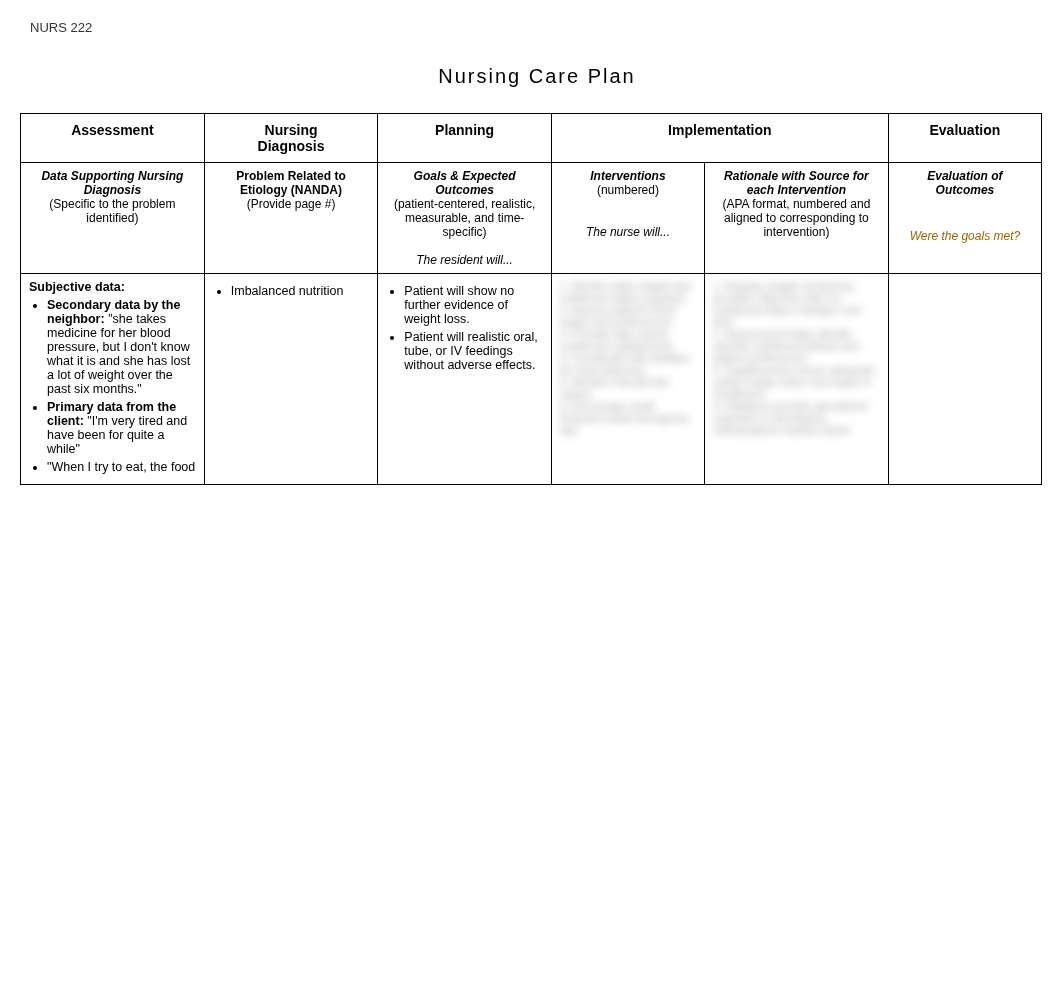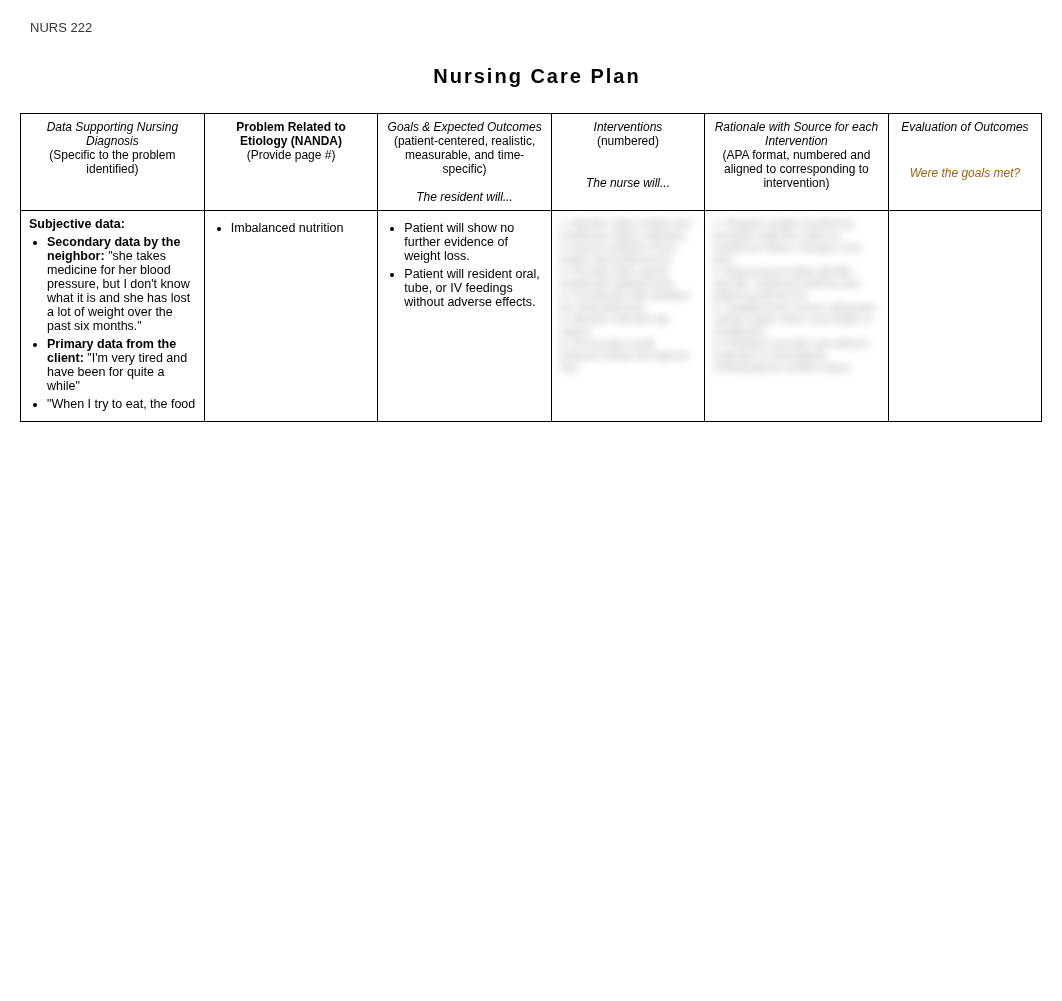--- a/index.html
+++ b/index.html
@@ -14,21 +14,21 @@
     .page-header {
       padding: 20px 18px 10px 30px;
     }
     .course-code {
       font-size: 13px;
       color: #333;
     }
     .page-title {
       text-align: center;
       font-size: 20px;
-      font-weight: bold;
+      font-weight: normal;
       padding: 20px 0 25px 12px;
       letter-spacing: 2px;
     }
     .table-container {
       margin: 0 20px;
     }
     table {
       width: 100%;
       border-collapse: collapse;
       border: 1px solid #000;
@@ -54,21 +54,21 @@
       background: #fff;
     }
     .subheader-row td {
       text-align: center;
       font-size: 12px;
       background: #fff;
       vertical-align: top;
     }
     .subheader-row .italic-bold {
       font-style: italic;
-      font-weight: normal;
+      font-weight: bold;
       display: block;
     }
     .subheader-row .italic-only {
       font-style: italic;
       display: block;
     }
     .subheader-row .normal {
       display: block;
       font-style: normal;
       font-weight: normal;
@@ -126,20 +126,30 @@
     <colgroup>
       <col class="col-assessment">
       <col class="col-nursing">
       <col class="col-planning">
       <col class="col-implementation-int">
       <col class="col-implementation-rat">
       <col class="col-evaluation">
     </colgroup>
     <thead>
 
+      <tr class="header-row">
+        <th>Assessment</th>
+        <th>
+          <span>Nursing</span><br>
+          <span>Diagnosis</span>
+        </th>
+        <th>Planning</th>
+        <th colspan="2" class="span-header">Implementation</th>
+        <th>Evaluation</th>
+      </tr>
 
       <tr class="subheader-row">
         <td>
           <span class="italic-bold">Data Supporting Nursing Diagnosis</span>
           <span class="normal">(Specific to the problem identified)</span>
         </td>
         <td>
           <span class="bold-normal">Problem Related to Etiology (NANDA)</span>
           <span class="normal">(Provide page #)</span>
         </td>
@@ -193,21 +203,21 @@
             </li>
           </ul>
         </td>
 
         <td>
           <ul>
             <li>
               <span>Patient will show no further evidence of weight loss.</span>
             </li>
             <li>
-              <span>Patient will resident oral, tube, or IV feedings without adverse effects.</span>
+              <span>Patient will realistic oral, tube, or IV feedings without adverse effects.</span>
             </li>
           </ul>
         </td>
 
         <td>
           <div class="blurred-content">
             <p>1. Monitor daily weight and nutritional status regularly</p>
             <p>2. Assess patient's food intake and preferences</p>
             <p>3. Provide high calorie nutritional supplements</p>
             <p>4. Coordinate with dietitian for meal planning</p>

